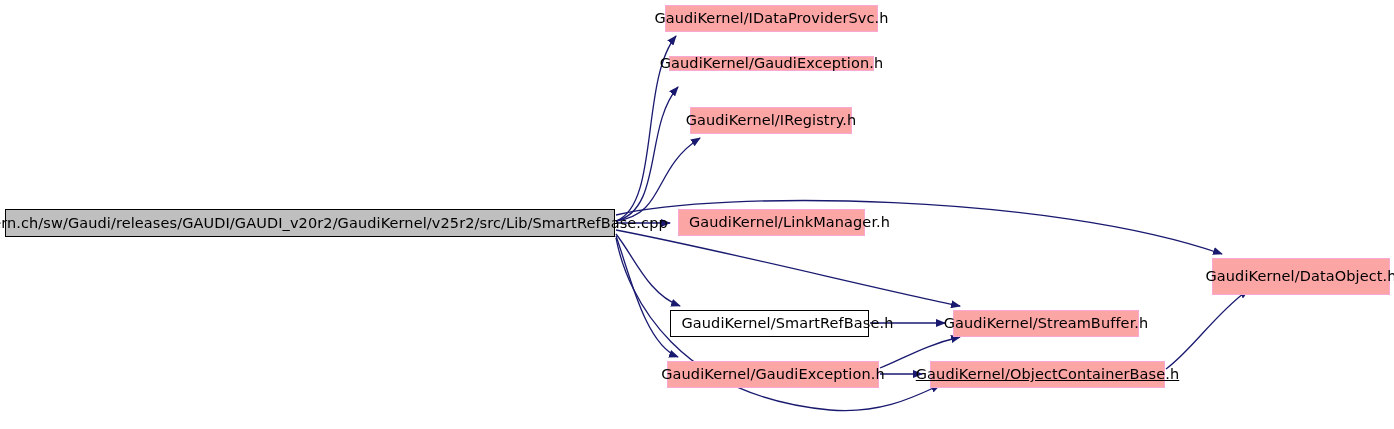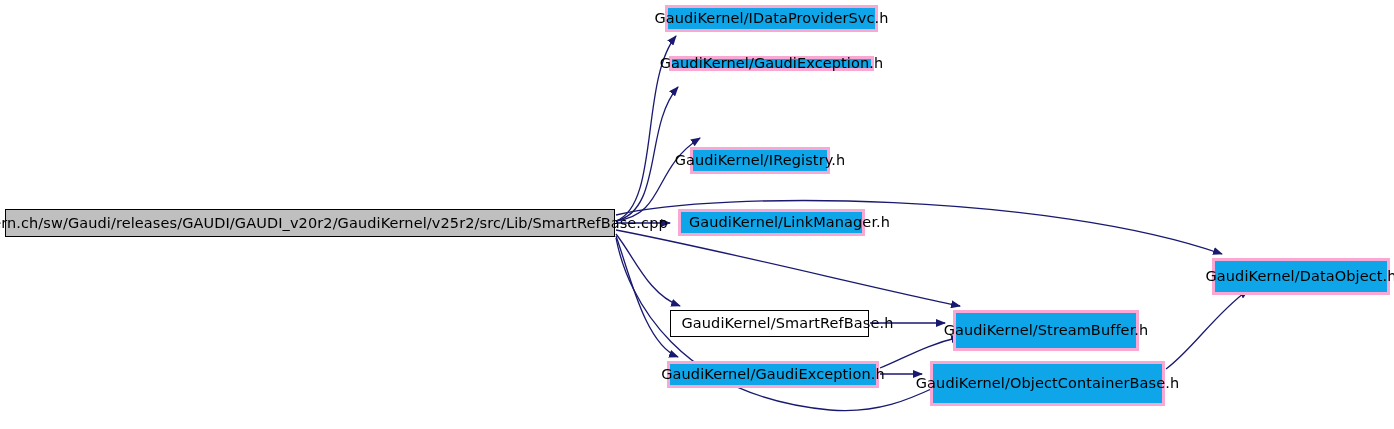--- a/index.html
+++ b/index.html
@@ -25,22 +25,22 @@
   .graph-node {
     position: absolute;
     box-sizing: border-box;
     display: flex;
     align-items: center;
     justify-content: center;
     white-space: nowrap;
     font-size: 14.5px;
     line-height: 1;
     color: #000000;
-    background: #0ea5e9;
-    border: 3px solid #f9a8d4;
+    background: #fca5a5;
+    border: 1px solid #f9a8d4;
     letter-spacing: 0.1px;
     z-index: 2;
   }
   .graph-node.node-current {
     background: #bfbfbf;
     border: 1px solid #000000;
   }
   .graph-node.node-plain {
     background: #ffffff;
     border: 1px solid #000000;
@@ -70,21 +70,21 @@
         <path d="M 870 323 L 945 323" fill="none" stroke="#191970" stroke-width="1.3" marker-end="url(#arrowhead)"></path>
         <path d="M 880 368 C 905 358 925 345 960 337" fill="none" stroke="#191970" stroke-width="1.3" marker-end="url(#arrowhead)"></path>
         <path d="M 880 374 L 922 374" fill="none" stroke="#191970" stroke-width="1.3" marker-end="url(#arrowhead)"></path>
         <path d="M 1166 369 C 1192 350 1215 314 1248 290" fill="none" stroke="#191970" stroke-width="1.3" marker-end="url(#arrowhead)"></path>
       </g>
   </svg>
   <div id="node-group">
       <div class="graph-node node-current" style="left: 5px; top: 209px; width: 610px; height: 28px;">/afs/cern.ch/sw/Gaudi/releases/GAUDI/GAUDI_v20r2/GaudiKernel/v25r2/src/Lib/SmartRefBase.cpp</div>
       <div class="graph-node" style="left: 665px; top: 5px; width: 213px; height: 27px;">GaudiKernel/IDataProviderSvc.h</div>
       <div class="graph-node" style="left: 669px; top: 56px; width: 205px; height: 15px;">GaudiKernel/GaudiException.h</div>
-      <div class="graph-node" style="left: 690px; top: 107px; width: 140px; height: 27px; margin-top: 40px;">GaudiKernel/IRegistry.h</div>
+      <div class="graph-node" style="left: 690px; top: 107px; width: 162px; height: 27px;">GaudiKernel/IRegistry.h</div>
       <div class="graph-node" style="left: 678px; top: 209px; width: 187px; height: 27px; padding-left: 36px;">GaudiKernel/LinkManager.h</div>
       <div class="graph-node" style="left: 1212px; top: 258px; width: 178px; height: 37px;">GaudiKernel/DataObject.h</div>
       <div class="graph-node node-plain" style="left: 670px; top: 310px; width: 199px; height: 27px;">GaudiKernel/SmartRefBase.h</div>
-      <div class="graph-node" style="left: 953px; top: 310px; width: 186px; height: 41px;">GaudiKernel/StreamBuffer.h</div>
+      <div class="graph-node" style="left: 953px; top: 310px; width: 186px; height: 27px;">GaudiKernel/StreamBuffer.h</div>
       <div class="graph-node" style="left: 667px; top: 361px; width: 212px; height: 27px;">GaudiKernel/GaudiException.h</div>
-      <div class="graph-node" style="left: 930px; top: 361px; width: 235px; height: 45px;">GaudiKernel/ObjectContainerBase.h</div>
+      <div class="graph-node" style="left: 930px; top: 361px; width: 235px; height: 27px; text-decoration: underline;">GaudiKernel/ObjectContainerBase.h</div>
     </div>
 </div>
 
 </body></html>

